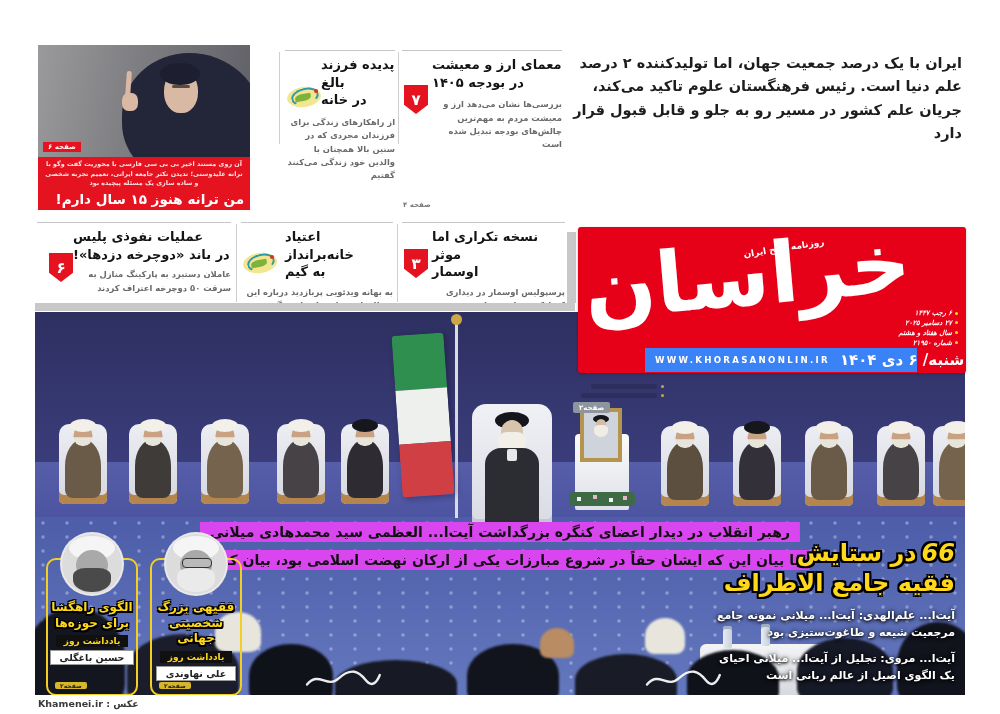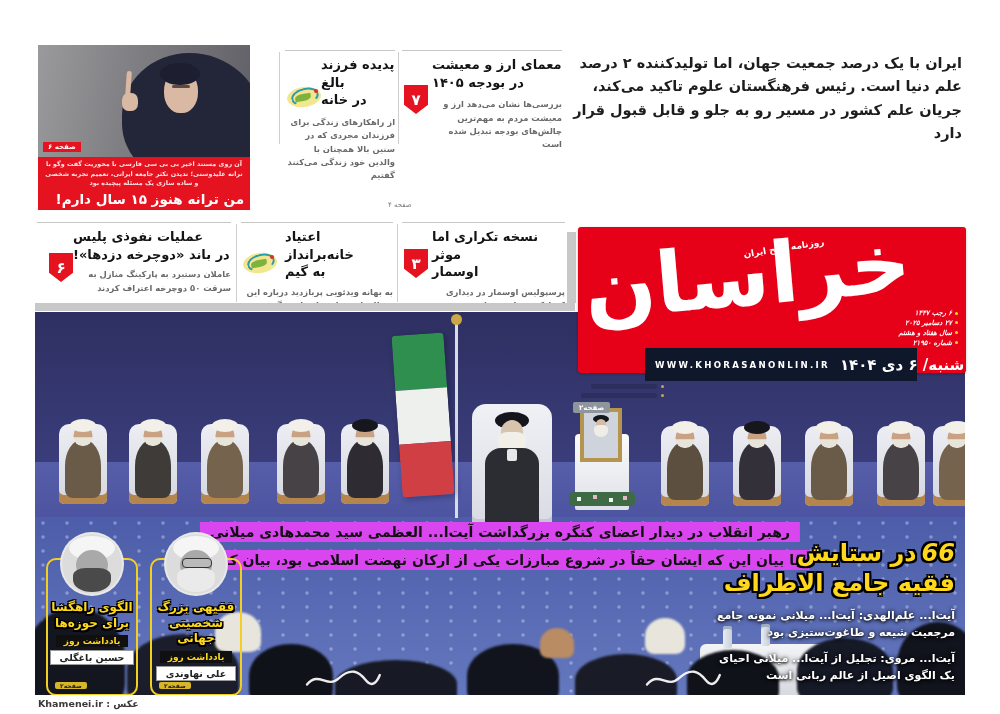--- a/index.html
+++ b/index.html
@@ -30,29 +30,29 @@
   #celeb .finger{position:absolute;right:119px;top:26px;width:5px;height:26px;background:#d9b9a4;border-radius:3px;transform:rotate(4deg);}
   #celeb .pg{position:absolute;left:5px;top:97px;background:#e4131f;color:#fff;font-size:7px;font-weight:700;padding:1px 5px;}
   #celeb .redbox{position:absolute;left:0;right:0;bottom:0;height:53px;background:#e4131f;color:#fff;padding:3px 6px 2px;box-sizing:border-box;}
   #celeb .kicker{font-size:6.4px;line-height:1.5;font-weight:600;text-align:center;color:#ffe3e3;}
   #celeb .bigline{font-size:13.5px;font-weight:800;text-align:right;margin-top:2px;color:#fff;}
   
   .vline{position:absolute;width:1px;background:#cfcfcf;}
   
   #lead-text{right:38px;top:52px;width:396px;font-size:14.5px;font-weight:700;color:#1d1d1d;line-height:1.62;text-align:right;}
   #main-headline{right:38px;top:126px;width:700px;font-size:56px;font-weight:800;color:#0c0c0c;text-align:right;letter-spacing:-1px;}
-  #main-pageref{left:388px;top:201px;font-size:7px;color:#777;font-weight:400;}
+  #main-pageref{left:403px;top:201px;font-size:7px;color:#777;font-weight:700;}
   
   #masthead{left:578px;top:227px;width:388px;height:146px;background:#e60018;z-index:10;border-radius:3px;box-shadow:0 1px 3px rgba(0,0,0,.25);}
   #masthead .logo{position:absolute;left:30px;right:55px;top:2px;text-align:center;color:#fff;font-size:84px;font-weight:700;transform:rotate(-5deg);letter-spacing:-3px;line-height:1.1;}
   #masthead .tagline{position:absolute;left:165px;top:16px;color:#fff;font-size:9px;font-weight:700;transform:rotate(-9deg);}
   #masthead .meta{position:absolute;right:8px;top:82px;width:106px;font-style:italic;}
   #masthead .meta .m{font-size:6.8px;color:#fff;font-weight:600;line-height:1.45;text-align:right;white-space:nowrap;}
   #masthead .meta .m::before{content:"";display:inline-block;width:3px;height:3px;background:#ffd81c;border-radius:50%;margin-left:3px;vertical-align:middle;}
-  #masthead .strip{position:absolute;left:67px;top:121px;width:272px;height:33px;background:#0f172a;display:flex;align-items:center;direction:ltr;}
+  #masthead .strip{position:absolute;left:67px;top:121px;width:272px;height:24px;background:#3b82f6;display:flex;align-items:center;direction:ltr;}
   #masthead .url{flex:1;color:#fff;font-size:8.6px;font-weight:700;letter-spacing:2.3px;padding-left:10px;font-family:"DejaVu Sans",sans-serif;}
   #masthead .slash{width:4px;height:22px;background:#fff;transform:skewX(-28deg);}
   #masthead .date{color:#fff;font-size:15px;font-weight:800;padding:0 10px;direction:rtl;white-space:nowrap;}
   
   #hbar{left:35px;top:303px;width:540px;height:8px;background:#c8c8c8;}
   #vbar{left:567px;top:232px;width:9px;height:71px;background:#c8c8c8;}
   
   #photo{left:35px;top:312px;width:930px;height:383px;overflow:hidden;background:#3c3f7e;box-shadow:inset 0 0 40px rgba(0,0,20,.35);}
   #photo .wall{position:absolute;inset:0;background:linear-gradient(180deg,#2e2f61 0%,#3b3e7c 42%,#4a519b 62%,#4a519b 100%);}
   #photo .wains{position:absolute;left:0;right:0;top:150px;height:58px;background:linear-gradient(#565ea9,#4c53a0);}

